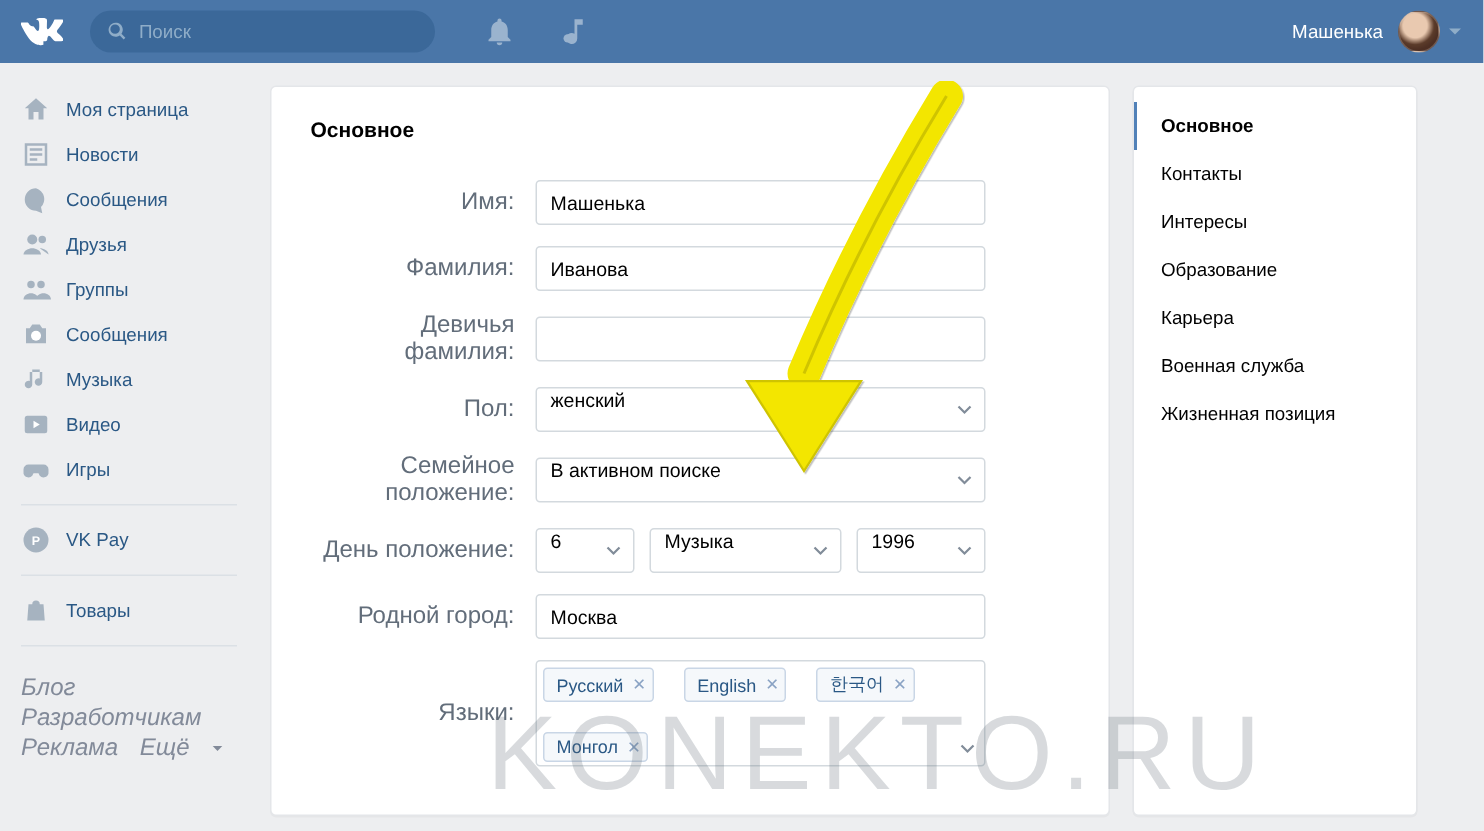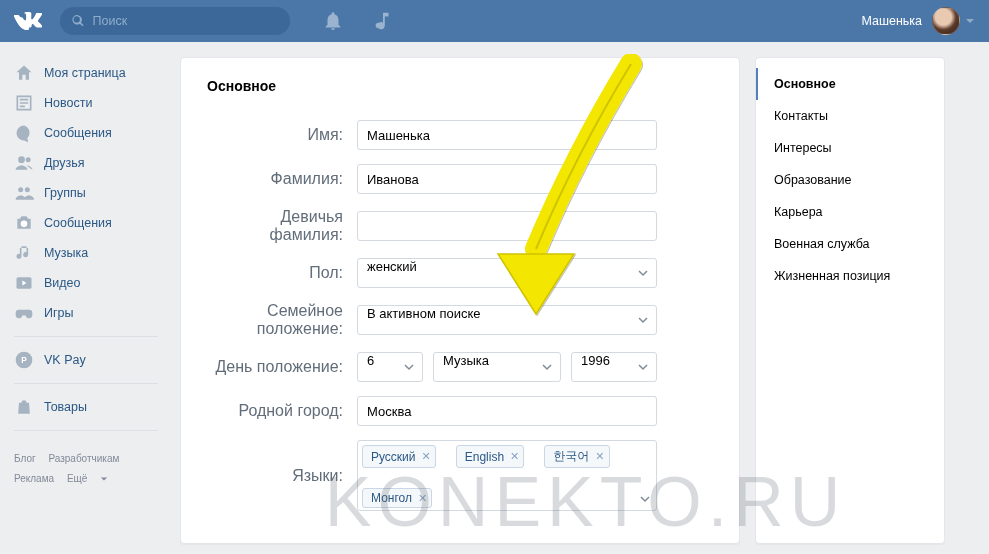--- a/index.html
+++ b/index.html
@@ -15,21 +15,21 @@
 .hdr-spacer { flex: 1; }
 .user-name { color: #fff; font-size: 12.5px; margin-right: 10px; font-weight: 500; }
 .avatar { width: 28px; height: 28px; border-radius: 50%; background: radial-gradient(circle at 40% 35%, #e9c9b0 0 35%, #5b3b2a 55%, #4d2f23 70%); border: 1px solid rgba(255,255,255,.2); margin-right: 5px; }
 .chev-down { width: 10px; height: 10px; fill: #8fadc8; }
 
 .wrap { display: flex; padding-top: 8px; }
 .leftnav { width: 170px; padding: 8px 0 0 14px; }
 .nav-item { display: flex; align-items: center; height: 30px; color: #2a5885; font-size: 12.5px; cursor: pointer; }
 .nav-icon { width: 20px; height: 20px; margin-right: 10px; fill: #a6b3c0; }
 .nav-sep { height: 1px; background: #dbe0e5; margin: 8px 12px 8px 0; }
-.bottom-links { padding: 10px 0 0 0; font-size: 10px; color: #828a99; line-height: 20px; }
+.bottom-links { padding: 10px 0 0 0; font-size: 16px; color: #828a99; line-height: 20px; font-style: italic; }
 .bottom-links span { margin-right: 10px; cursor: pointer; }
 
 .main { display: flex; gap: 15px; padding: 7px 14px 0 10px; flex: 1; }
 .card { background: #fff; border: 1px solid #e4e6e9; border-radius: 4px; box-shadow: 0 1px 0 rgba(0,0,0,.03); }
 .edit-card { width: 560px; padding: 20px 26px 18px; position: relative; }
 .edit-title { font-size: 14px; font-weight: 700; color: #000; margin-bottom: 26px; }
 .form-row { display: flex; align-items: center; margin-bottom: 14px; }
 .form-label { width: 150px; text-align: right; padding-right: 14px; color: #626d7a; font-size: 16px; }
 .field-wrap { flex: 1; max-width: 300px; }
 .text-input { width: 300px; height: 30px; border: 1px solid #d3d9de; border-radius: 3px; padding: 0 9px; font-size: 13px; color: #000; background: #fff; }

